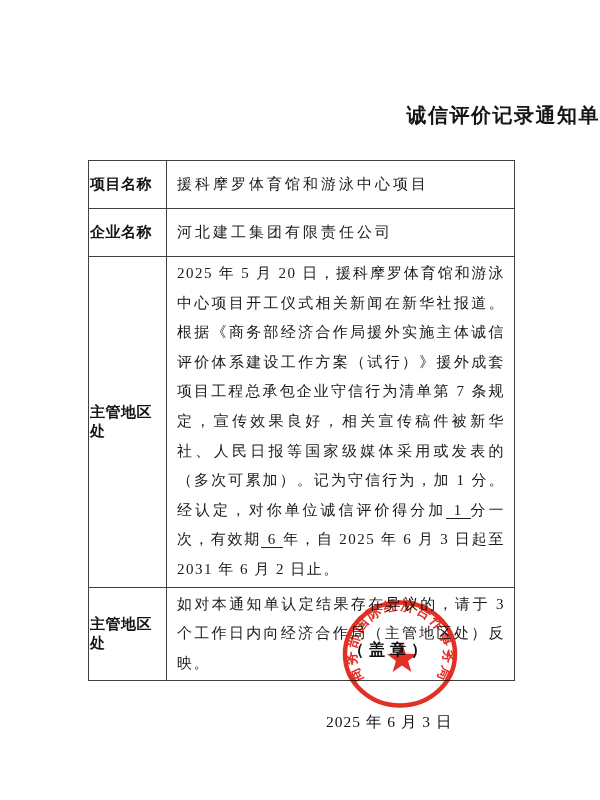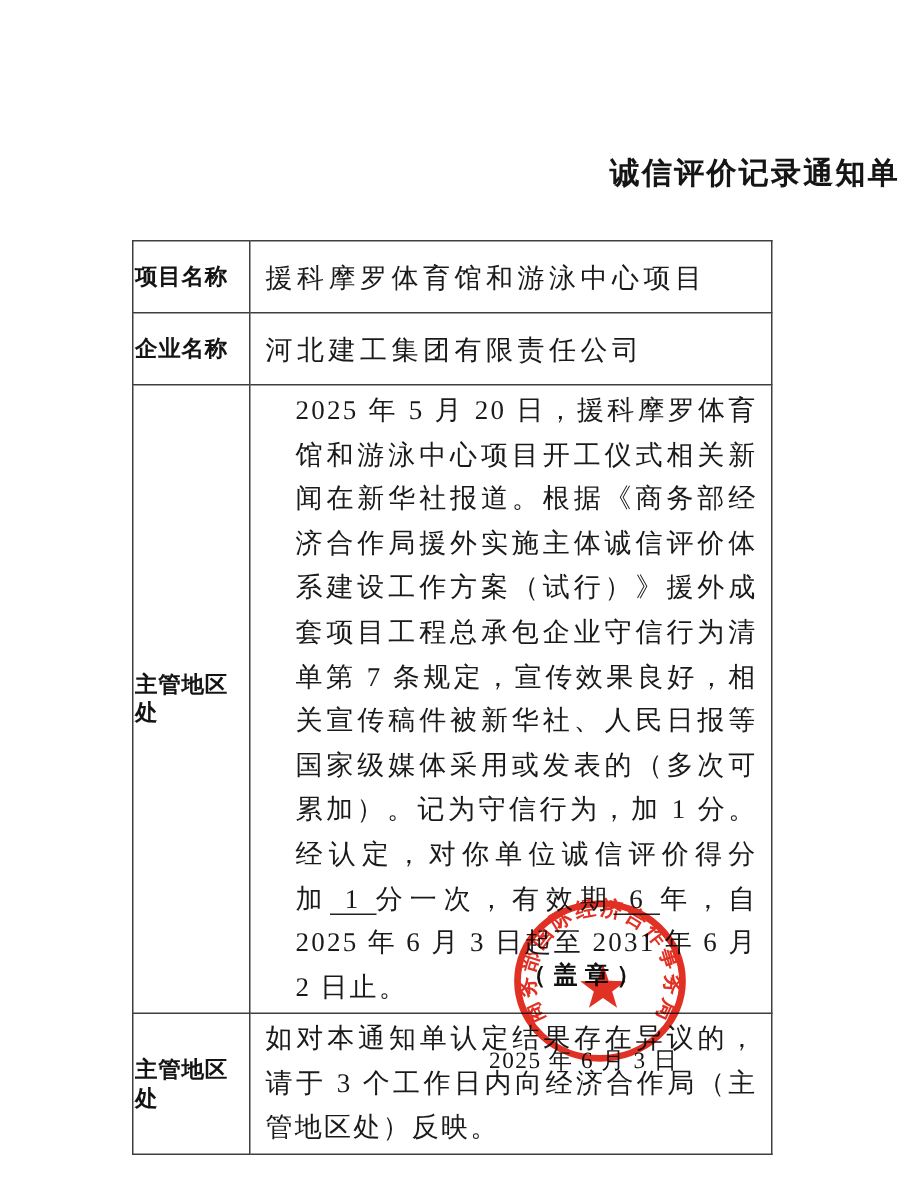--- a/index.html
+++ b/index.html
@@ -33,32 +33,31 @@
   }
   td.label-cell {
     width:75px;
     font-weight:bold;
     font-size:15px;
     letter-spacing:0.5px;
     color:#141414;
   }
   td.content-cell {
     padding:2px 9px 2px 10px;
-    font-size:18px;
+    font-size:15px;
     color:#1a1a1a;
   }
   .row-1 td, .row-2 td { height:43px; }
   .row-3 td { height:296px; }
   .row-4 td { height:60px; }
   .simple-val { letter-spacing:3px; }
   .result-par {
     line-height:29.6px;
     text-align:justify;
     letter-spacing:1.5px;
-    margin-left:20px;
   }
   .objection-par {
     line-height:29.5px;
     text-align:justify;
     letter-spacing:1.5px;
   }
   .u {
     border-bottom:1.5px solid #222;
     padding:0 1px;
   }
@@ -69,21 +68,21 @@
     letter-spacing:5px;
     color:#111;
   }
   .seal-svg {
     position:absolute; left:340px; top:597px;
     width:130px; height:120px;
     mix-blend-mode:multiply;
     opacity:0.95;
   }
   .doc-date {
-    position:absolute; left:326px; top:697px;
+    position:absolute; left:326px; top:712px;
     font-size:15.5px;
     letter-spacing:1px;
     color:#141414;
   }
 </style>
 </head>
 <body>
 
 <div class="page">
 

